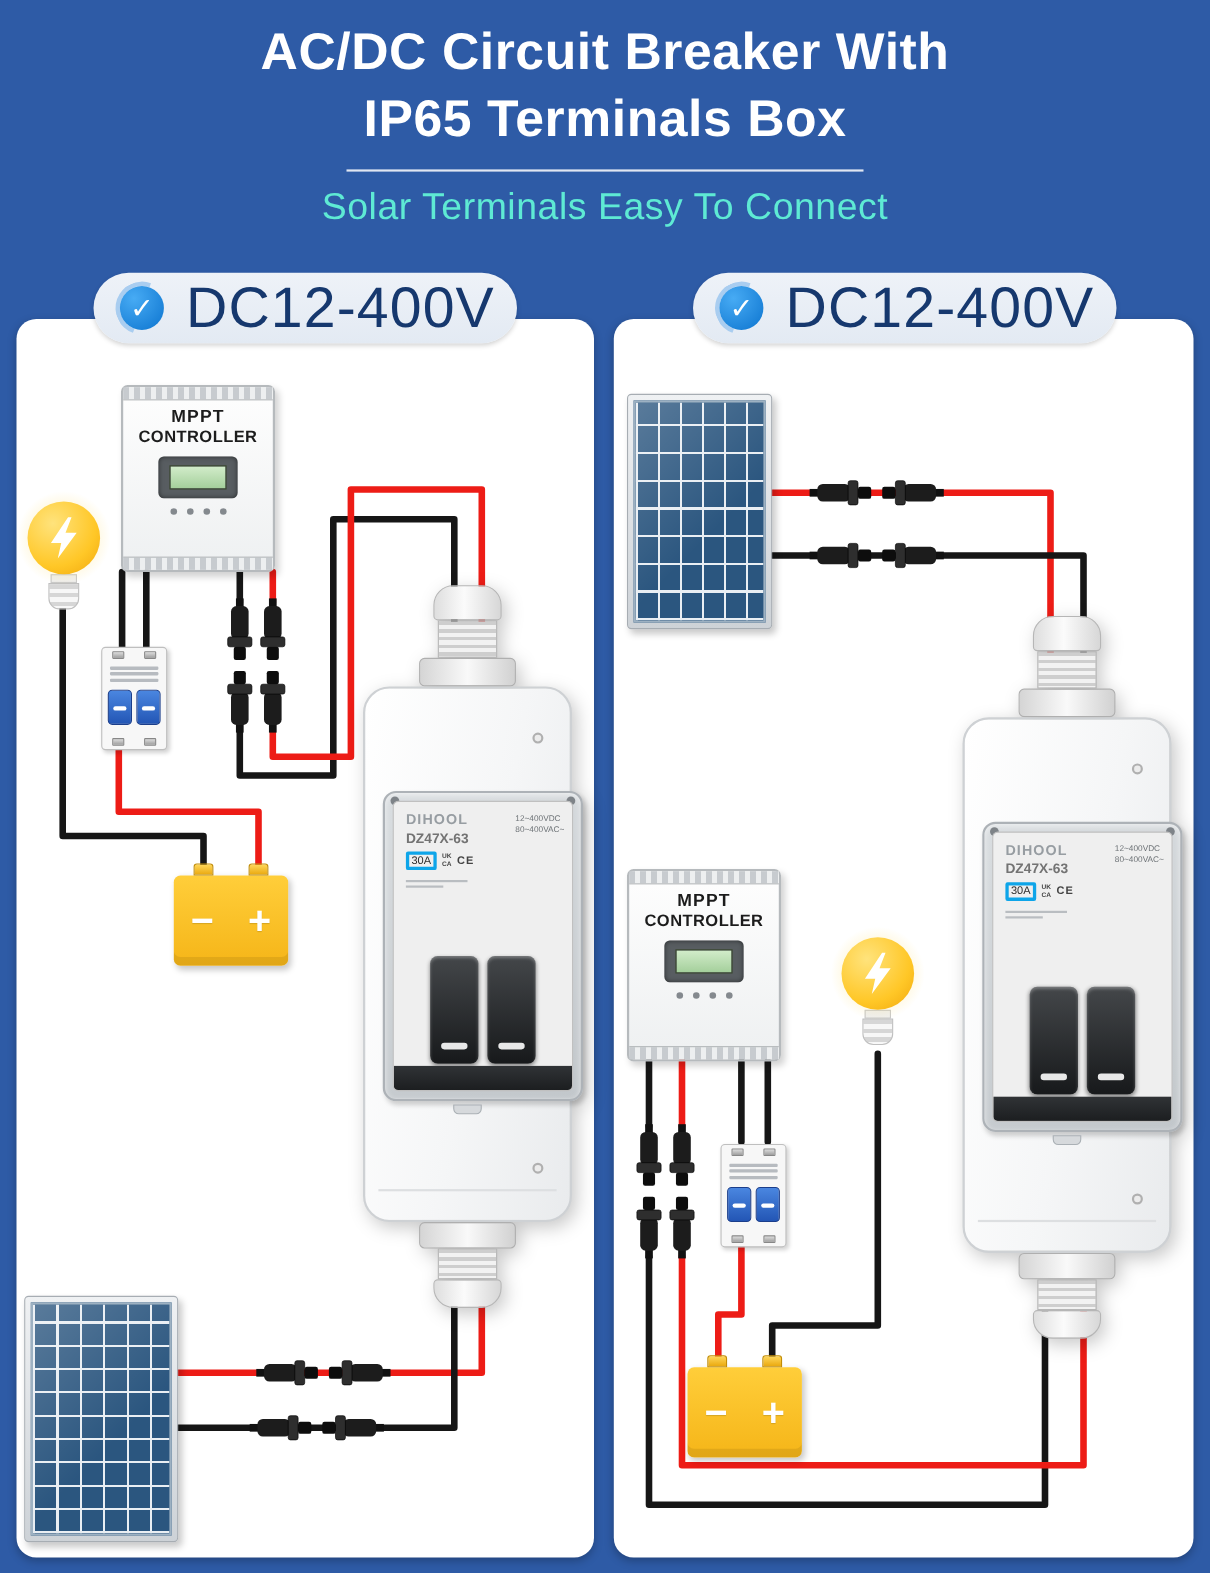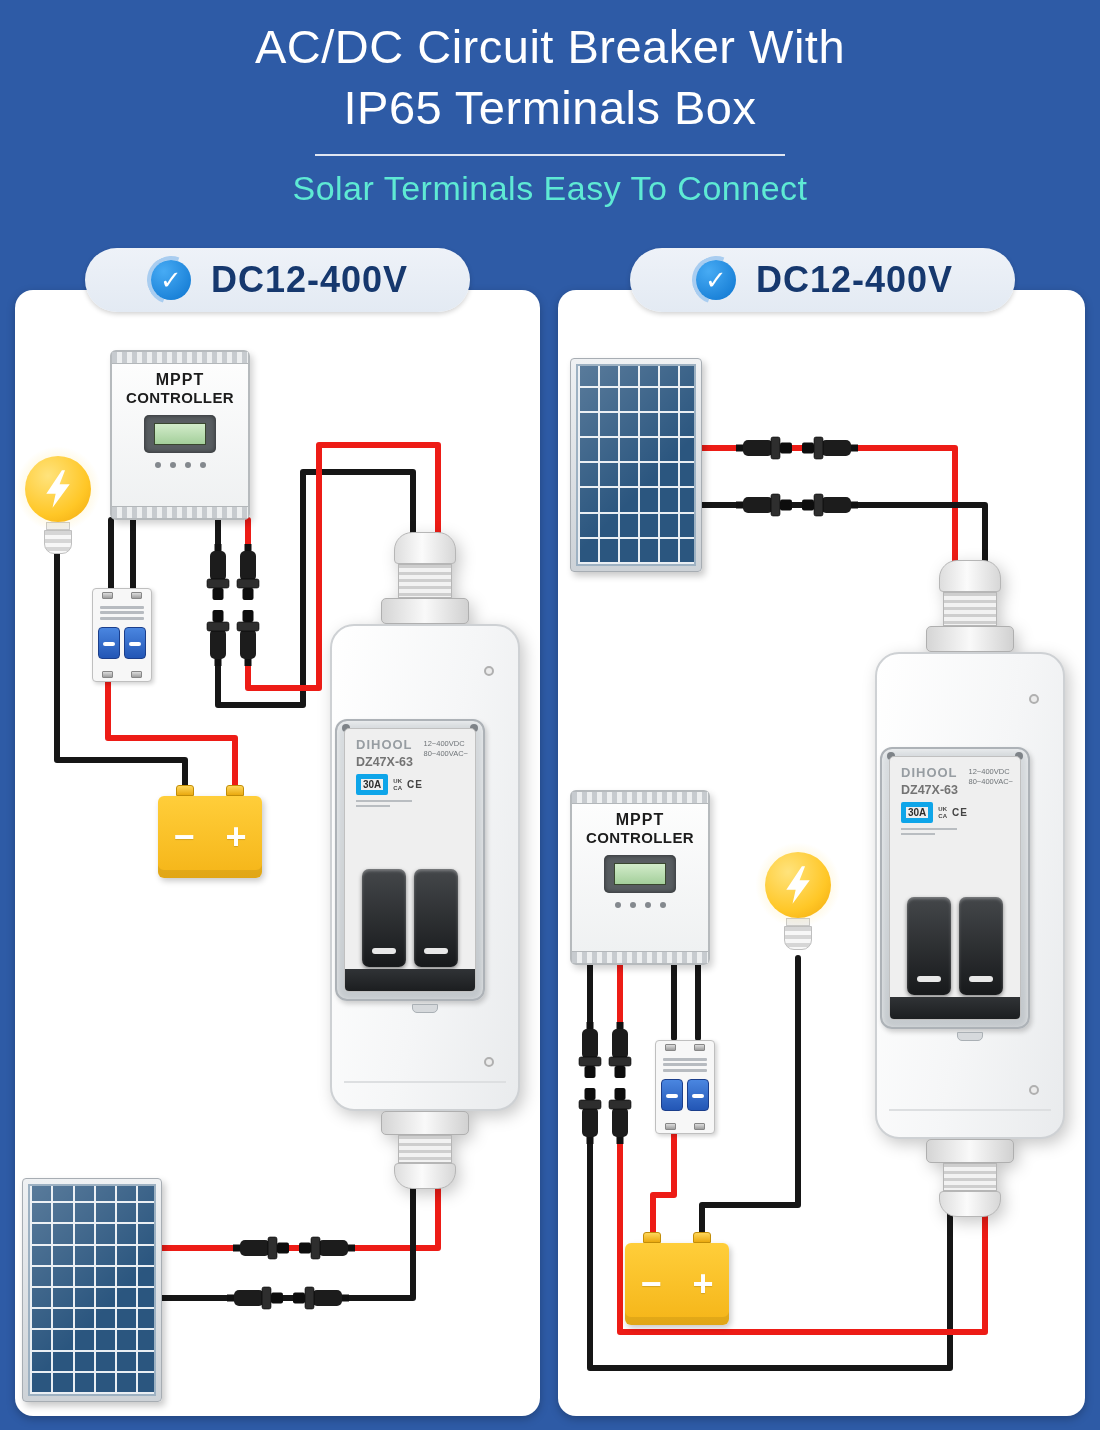--- a/index.html
+++ b/index.html
@@ -2,31 +2,31 @@
 <html><head>
 <meta charset="utf-8">
 <style>
   * { margin:0; padding:0; box-sizing:border-box; }
   html,body { width:1100px; }
   body { font-family:"Liberation Sans","DejaVu Sans",sans-serif; }
   .page { position:relative; width:1100px; height:1430px; background:#2e5ba6; overflow:hidden; }
 
   
   .header { position:absolute; top:0; left:0; width:100%; text-align:center; color:#fff; }
-  .title { font-size:47px; font-weight:400; line-height:1.3; padding-top:16px; letter-spacing:.5px; }
+  .title { font-size:47px; font-weight:700; line-height:1.3; padding-top:16px; letter-spacing:.5px; }
   .divider { width:470px; height:2px; background:rgba(255,255,255,.85); margin:16px auto 13px; }
   .subtitle { font-size:34px; font-weight:500; color:#5eead4; letter-spacing:.5px; }
 
   
   .badge { position:absolute; height:64px; background:linear-gradient(#eef2f8,#e3eaf3); border-radius:32px;
            display:flex; align-items:center; justify-content:center; gap:16px; z-index:6;
            box-shadow:0 2px 5px rgba(0,0,0,.18); }
   #badge-left { left:85px; top:248px; width:385px; }
   #badge-right { left:630px; top:248px; width:385px; }
-  .badge-label { font-size:36px; font-weight:700; color:#16386e; letter-spacing:1px; }
+  .badge-label { font-size:52px; font-weight:400; color:#16386e; letter-spacing:1px; }
   .check-icon { position:relative; width:48px; height:48px; flex:0 0 48px; }
   .check-arc { position:absolute; inset:0; border-radius:50%; border:4px solid transparent;
                border-top-color:#a9cdf0; border-left-color:#a9cdf0; transform:rotate(-25deg); }
   .check-circle { position:absolute; inset:4px; border-radius:50%;
                   background:radial-gradient(circle at 32% 28%, #47abf4, #0c74cf); }
   .check-circle::after { content:"\2713"; position:absolute; inset:0; display:flex; align-items:center;
                          justify-content:center; color:#fff; font-size:26px; font-weight:900; }
 
   
   .panel { position:absolute; background:#fff; border-radius:18px; box-shadow:0 3px 8px rgba(0,0,0,.25); }
@@ -87,34 +87,34 @@
                   background:repeating-linear-gradient(180deg,#cecece 0 3px,#f2f2f2 3px 7px); }
   .gland-thread.short { height:28px; }
   .gland-nut { width:88px; height:26px; background:linear-gradient(90deg,#d5d5d5,#f9f9f9 50%,#d1d1d1);
                border:1px solid #afafaf; border-radius:5px; }
   .gland-nut.short { height:24px; }
   .wbox-body { width:190px; height:487px; background:linear-gradient(100deg,#ffffff 0%,#f5f6f7 55%,#e9ebed);
                border:2px solid #ced1d4; border-radius:24px; position:relative; }
   .screw-hole { position:absolute; width:10px; height:10px; border-radius:50%; background:#ececec;
                 border:2px solid #b0b0b0; }
   .wbox-seam { position:absolute; left:12px; right:12px; bottom:26px; height:2px; background:#dddfe1; }
-  .window { position:absolute; left:3px; top:93px; width:150px; height:282px; border-radius:12px;
+  .window { position:absolute; left:16px; top:93px; width:182px; height:282px; border-radius:12px;
             background:linear-gradient(160deg,#d9dde0,#c2c7cb); border:2px solid #adb2b7; padding:7px;
             box-shadow:inset 0 2px 6px rgba(255,255,255,.6), 2px 3px 5px rgba(0,0,0,.18); }
   .win-screw { position:absolute; width:8px; height:8px; border-radius:50%; background:#7e8388; top:3px; }
   .win-screw.tl { left:5px; } .win-screw.tr { right:5px; }
   .breaker-face { width:100%; height:100%; background:#efefef; border:1px solid #c0c0c0; border-radius:5px;
                   position:relative; overflow:hidden; }
   .bf-brand { position:absolute; left:11px; top:8px; font-size:13px; font-weight:700; color:#979da2;
               letter-spacing:1px; }
   .bf-volts { position:absolute; right:7px; top:10px; font-size:7.5px; color:#6e7377; line-height:1.35;
               text-align:left; }
   .bf-model { position:absolute; left:11px; top:26px; font-size:12.5px; font-weight:700; color:#737373; }
   .bf-row { position:absolute; left:11px; top:45px; display:flex; align-items:center; gap:5px; }
-  .bf-rating { font-size:10px; font-weight:700; color:#2d2d2d; border:5px solid #0ea5e9; padding:0 2px;
+  .bf-rating { font-size:10px; font-weight:400; color:#2d2d2d; border:3px solid #0ea5e9; padding:0 2px;
                border-radius:2px; }
   .bf-ukca { display:flex; flex-direction:column; font-size:6px; font-weight:700; color:#444; line-height:1.1; }
   .bf-ce { font-size:10px; font-weight:700; color:#444; letter-spacing:1px; }
   .bf-specbars { position:absolute; left:11px; top:68px; }
   .bf-specbars i { display:block; width:56px; height:2px; background:#b9bdc1; margin:3px 0; }
   .bf-specbars i:last-child { width:34px; }
   .bf-toggles { position:absolute; left:0; right:0; bottom:24px; display:flex; justify-content:center; gap:8px; }
   .toggle { width:44px; height:98px; background:linear-gradient(#44474a,#17191b); border-radius:7px; position:relative;
             box-shadow:inset 0 2px 3px rgba(255,255,255,.3), 0 2px 4px rgba(0,0,0,.45); }
   .toggle::after { content:""; position:absolute; left:10px; right:10px; bottom:13px; height:6px; background:#e8e8e8;

